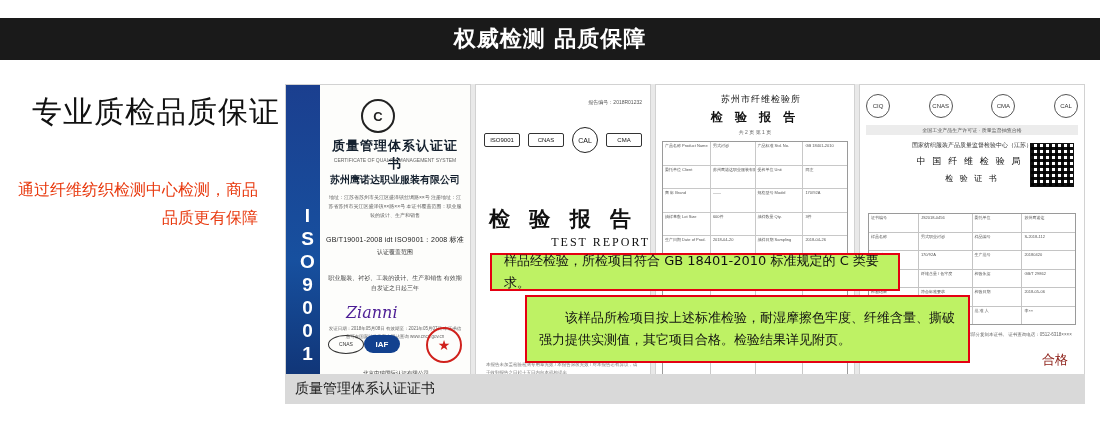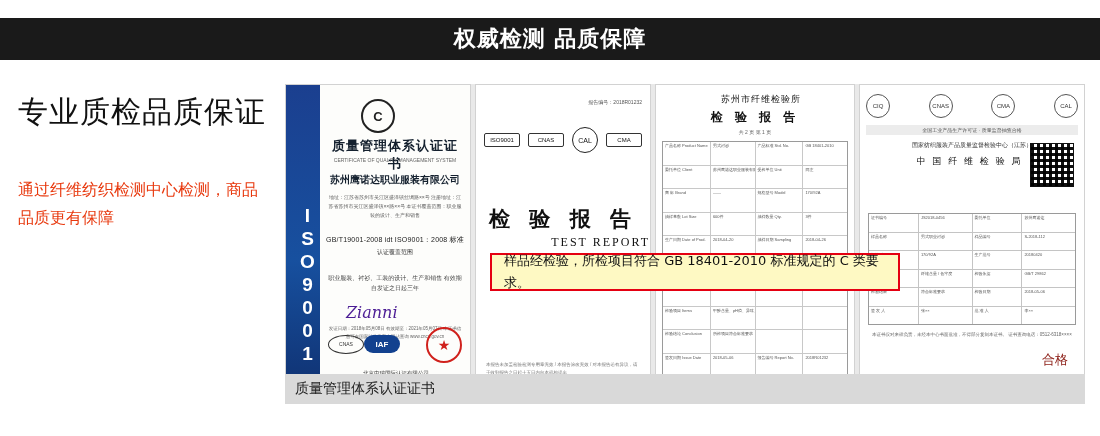--- a/index.html
+++ b/index.html
@@ -17,21 +17,21 @@
     background:#1a1a1a;
     display:flex;align-items:center;justify-content:center;
   }
   .banner-text{
     color:#ffffff;font-size:22px;letter-spacing:1px;font-weight:bold;
     font-family:"DejaVu Sans","Liberation Sans",sans-serif;
   }
 
   
   .left-col{
-    position:absolute;left:18px;top:92px;width:262px;
+    position:absolute;left:18px;top:92px;width:262px;text-align:right;
   }
   .left-title{
     font-size:30px;color:#111111;letter-spacing:1px;
     font-family:"DejaVu Sans","Liberation Sans",sans-serif;
     white-space:nowrap;
   }
   .left-desc{
     margin-top:43px;
     font-size:16px;line-height:28px;color:#e8380d;
     font-family:"DejaVu Sans","Liberation Sans",sans-serif;
@@ -241,21 +241,21 @@
     position:absolute;right:16px;bottom:34px;font-size:13px;color:#8a1a12;
     font-family:"DejaVu Serif",serif;
   }
   .c4-foot{
     position:absolute;left:10px;right:10px;bottom:14px;
     font-size:4px;color:#888;line-height:7px;
   }
 
   
   .callout{
-    position:absolute;background:#fef9c3;border:2px solid #e50012;
+    position:absolute;background:#bef264;border:2px solid #e50012;
     box-sizing:border-box;display:flex;align-items:center;
     padding:6px 12px;
   }
   .callout-1{left:490px;top:253px;width:410px;height:38px;}
   .callout-2{left:525px;top:295px;width:445px;height:68px;}
   .callout-text{
     font-size:13px;color:#111;line-height:22px;
     font-family:"DejaVu Sans","Liberation Sans",sans-serif;
   }
   .callout-2 .callout-text{text-indent:26px;}
@@ -401,20 +401,21 @@
     <div class="cert cert-4">
       <div class="c4-top">
         <div class="c4-logo">CIQ</div>
         <div class="c4-logo">CNAS</div>
         <div class="c4-logo">CMA</div>
         <div class="c4-logo">CAL</div>
       </div>
       <div class="c4-band">全国工业产品生产许可证 · 质量监督抽查合格</div>
       <div class="c4-h1">国家纺织服装产品质量监督检验中心（江苏）</div>
       <div class="c4-h2">中 国 纤 维 检 验 局</div>
+      <div class="c4-h3">检 验 证 书</div>
       <div class="c4-qr"></div>
       <div class="c4-table">
         <div class="c4-row">
           <div class="c4-cell cw1">证书编号</div>
           <div class="c4-cell cw2">JS2018-0456</div>
           <div class="c4-cell cw3">委托单位</div>
           <div class="c4-cell cw4">苏州鹰诺达</div>
         </div>
         <div class="c4-row">
           <div class="c4-cell cw1">样品名称</div>
@@ -451,18 +452,21 @@
 证书查询电话：0512-6318××××</div>
       <div class="c4-stamp">合格</div>
       <div class="c4-foot">地址：江苏省苏州市工业园区××路1号    邮编：215021    电话：0512-6318××××</div>
     </div>
 
   </div>
 
   <div class="callout callout-1">
     <div class="callout-text">样品经检验，所检项目符合 GB 18401-2010 标准规定的 C 类要求。</div>
   </div>
+  <div class="callout callout-2">
+    <div class="callout-text">该样品所检项目按上述标准检验，耐湿摩擦色牢度、纤维含量、撕破强力提供实测值，其它项目合格。检验结果详见附页。</div>
+  </div>
 
   <div class="caption-bar">
     <div class="caption-1">质量管理体系认证证书</div>
   </div>
 
 </div>
 
 </body></html>

